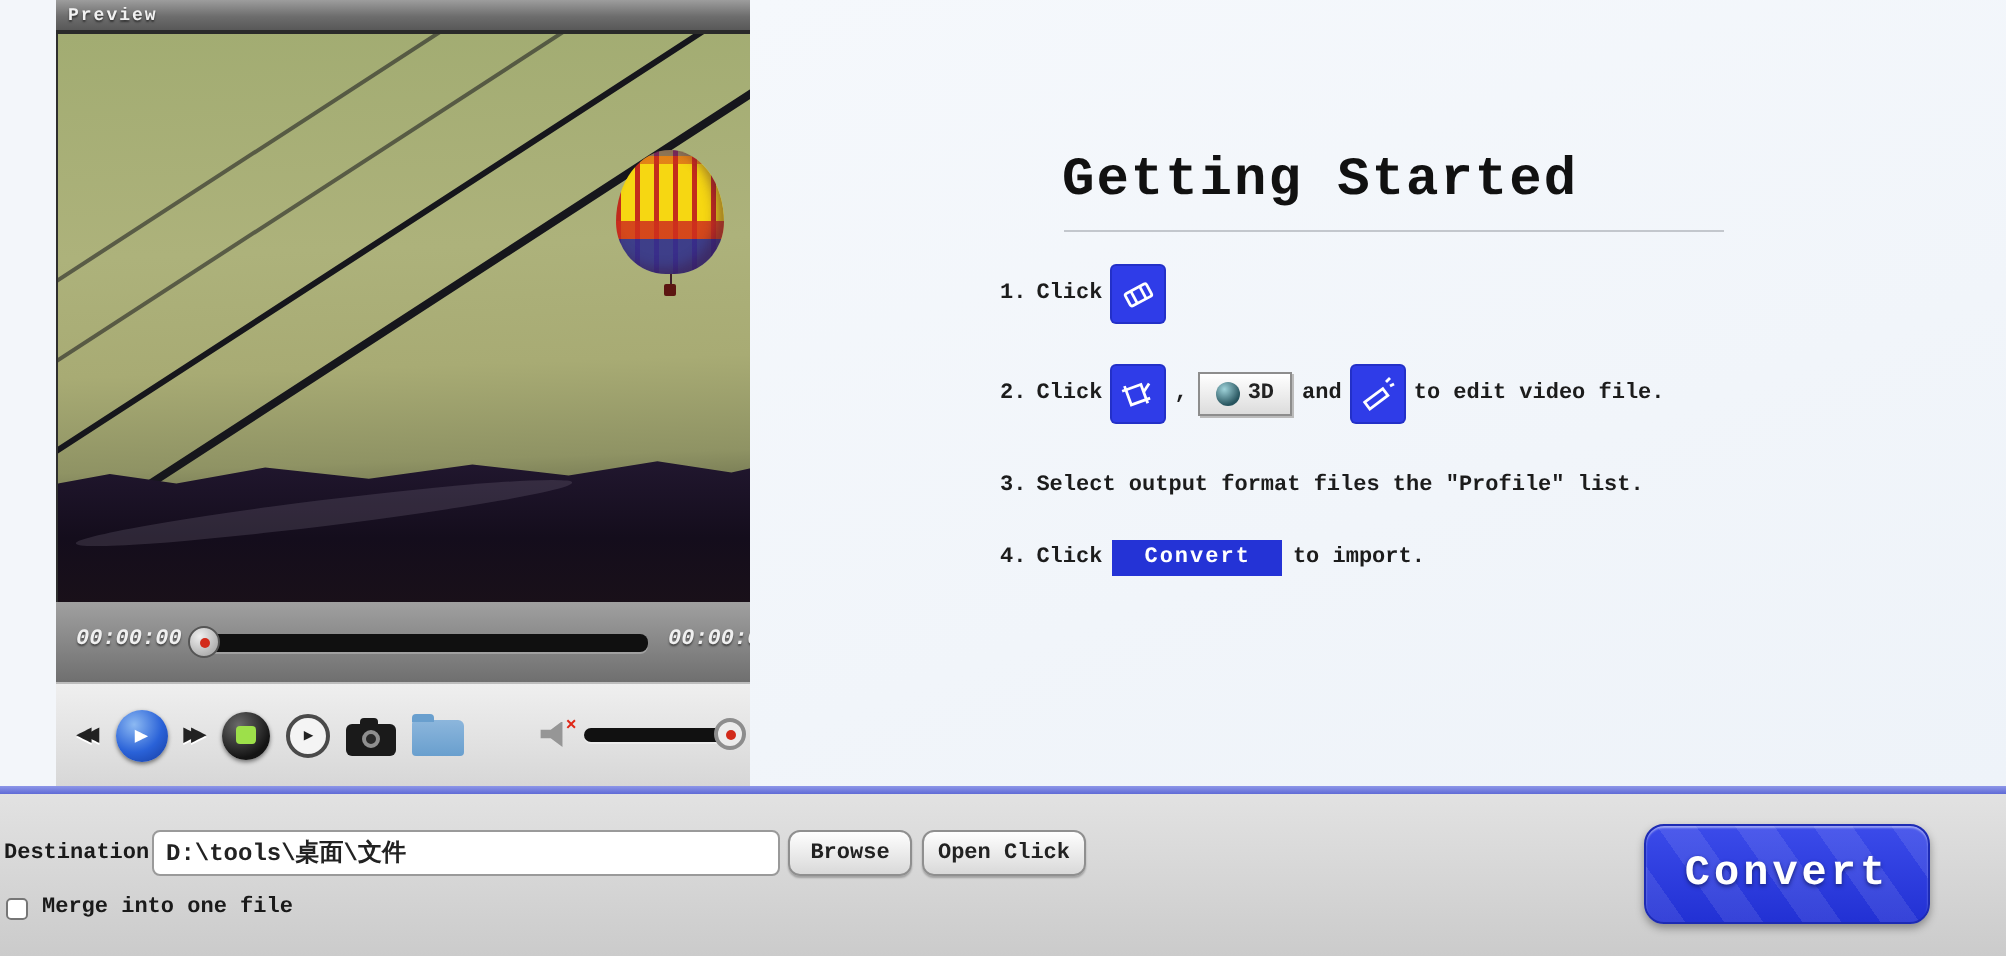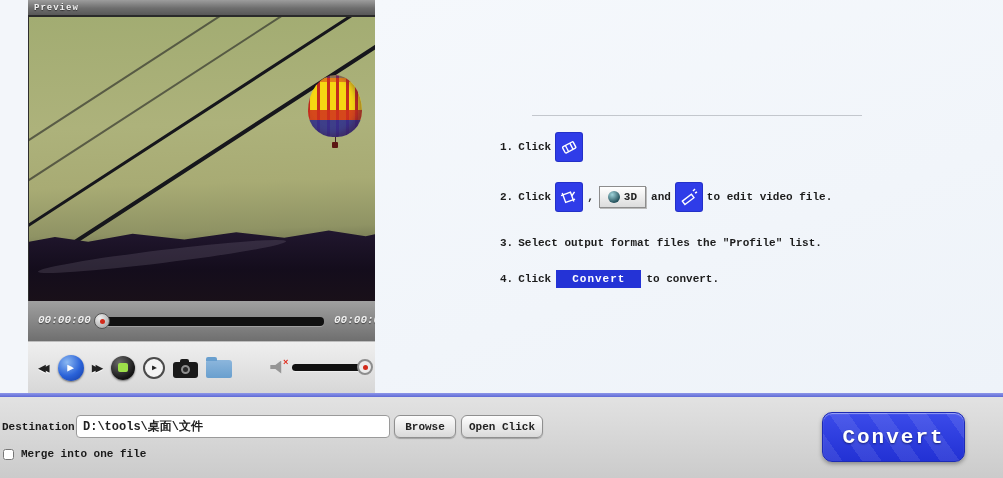--- a/index.html
+++ b/index.html
@@ -181,20 +181,21 @@
         <div class="vol-track">
           <div class="vol-handle">
             <div class="vol-handle-dot"></div>
           </div>
         </div>
       </div>
     </div>
   </div>
 
   <div class="right-panel">
+    <div class="gs-title">Getting Started</div>
     <div class="gs-rule"></div>
 
     <div class="gs-step gs-step-1">
       <span>1.</span>
       <span>Click</span>
       <span class="step-icon">
         <svg width="18" height="18" viewBox="0 0 18 18">
             <g fill="none" stroke="#fff" stroke-width="1.4" transform="rotate(-28 9 9)">
               <rect x="3" y="6" width="12" height="7" rx="1"></rect>
               <line x1="6.5" y1="6" x2="6.5" y2="13"></line>
@@ -236,21 +237,21 @@
 
     <div class="gs-step gs-step-3">
       <span>3.</span>
       <span>Select output format files the "Profile" list.</span>
     </div>
 
     <div class="gs-step gs-step-4">
       <span>4.</span>
       <span>Click</span>
       <span class="btn-convert-small">Convert</span>
-      <span>to convert.</span>
+      <span>to import.</span>
     </div>
   </div>
 
   <div class="separator"></div>
 
   <div class="bottom-bar">
     <span class="dest-label">Destination:</span>
     <input class="dest-input" type="text" value="D:\tools\桌面\文件" style="">
     <button class="btn-small btn-browse">Browse</button>
     <button class="btn-small btn-open-folder">Open Click</button>

